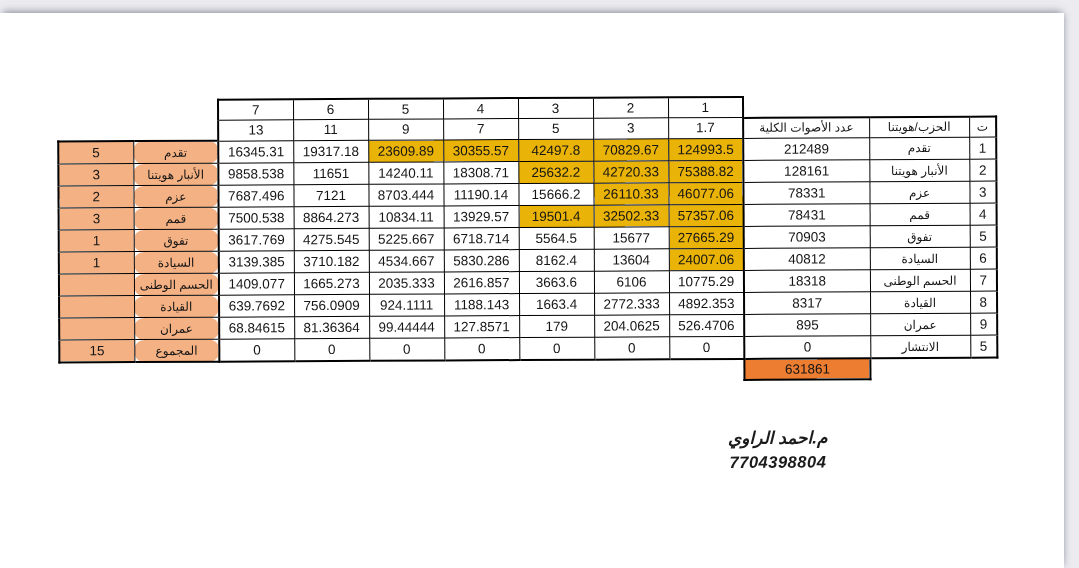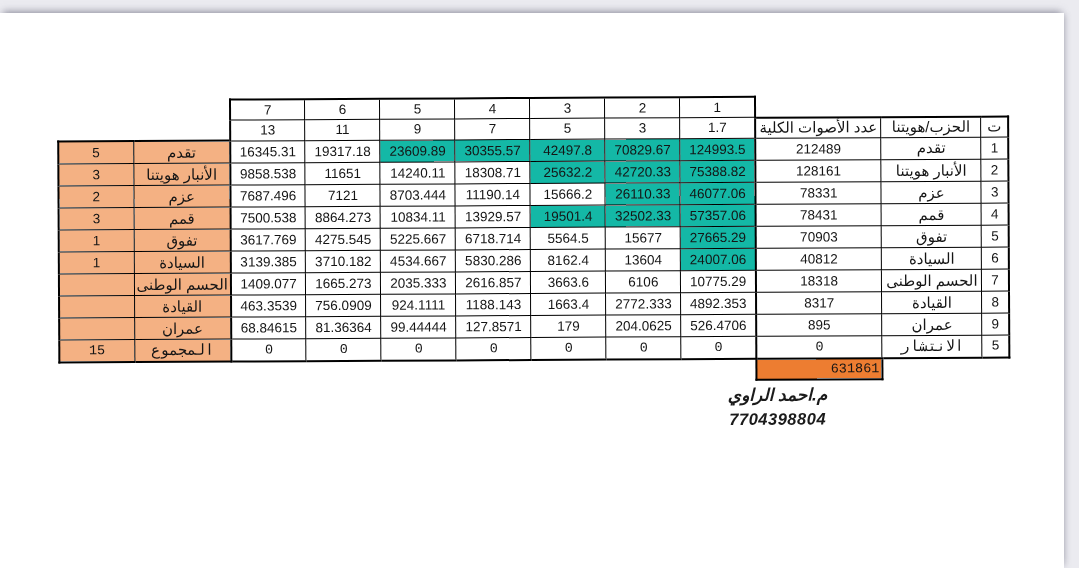--- a/index.html
+++ b/index.html
@@ -22,32 +22,32 @@
   td{
     border:1px solid #000;
     height:21px;padding:0 2px;
     text-align:center;vertical-align:middle;
     font-size:13.5px;color:#151515;
     white-space:nowrap;overflow:hidden;
   }
   tr.hdr td{height:19px;}
   td.nb{border:none;background:transparent;}
   td.o{background:#f4b183;}
-  td.g{background:#14b8a6;}
-  td.od{background:#ed7d31;text-align:right;}
+  td.g{background:#eab308;}
+  td.od{background:#ed7d31;}
   td.t2{border-top-width:2px;}
-  td.b2{border-bottom-width:2px;font-family:Liberation Mono, monospace;}
+  td.b2{border-bottom-width:2px;}
   td.l2{border-left-width:2px;}
   td.r2{border-right-width:2px;}
-  td.ar{font-size:15px;}
+  td.ar{font-size:12px;border-radius:10px;}
   .signature{
     position:absolute;left:672px;top:372px;width:210px;
     text-align:center;font-weight:bold;font-style:italic;color:#1b1b1b;
   }
-  .signature .sig-name{font-size:17px;line-height:1.45;}
+  .signature .sig-name{font-size:17px;line-height:1.45;margin-top:43px;}
   .signature .sig-phone{font-size:16.5px;letter-spacing:.5px;line-height:1.3;}
 </style>
 </head>
 <body>
 
 <div class="page">
   <div class="sheet">
 
     <div class="tbl-wrap">
       <table>
@@ -188,21 +188,21 @@
               <td class="">3663.6</td>
               <td class="">6106</td>
               <td class="r2">10775.29</td>
               <td class="">18318</td>
               <td class="ar">الحسم الوطنى</td>
               <td class="r2">7</td>
             </tr>
             <tr>
               <td class="o l2"></td>
               <td class="o ar r2">القيادة</td>
-              <td class="l2">463.3539</td>
+              <td class="l2">639.7692</td>
               <td class="">756.0909</td>
               <td class="">924.1111</td>
               <td class="">1188.143</td>
               <td class="">1663.4</td>
               <td class="">2772.333</td>
               <td class="r2">4892.353</td>
               <td class="">8317</td>
               <td class="ar">القيادة</td>
               <td class="r2">8</td>
             </tr>

